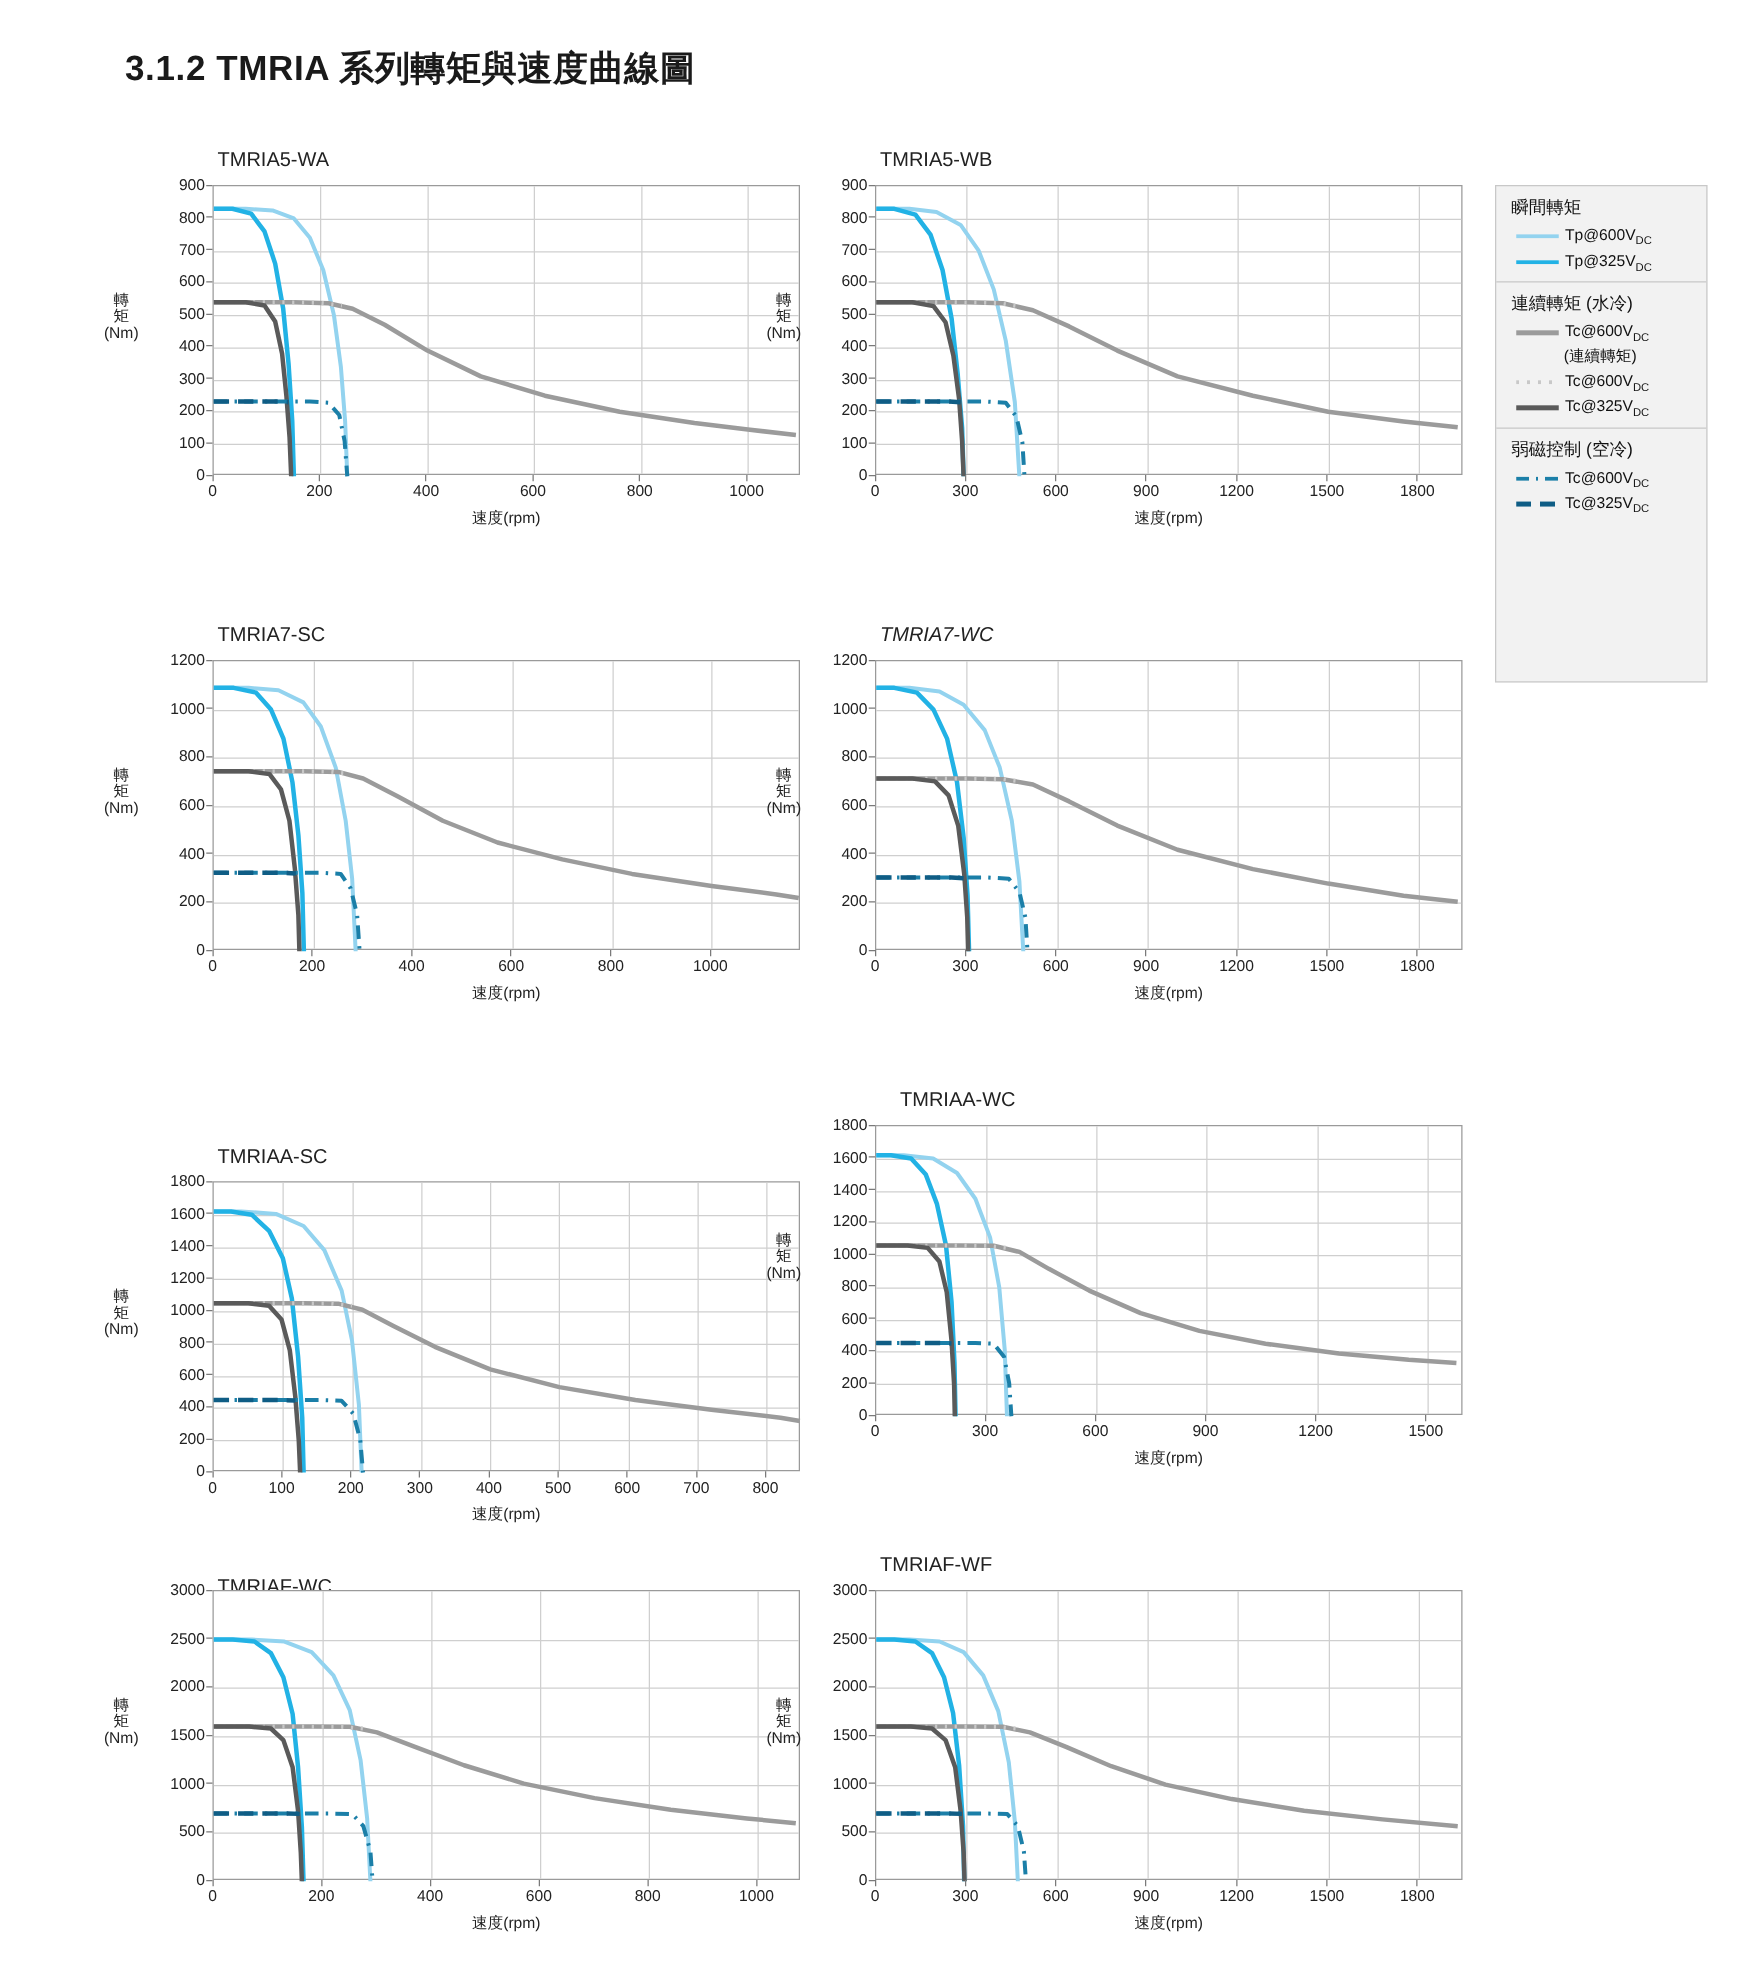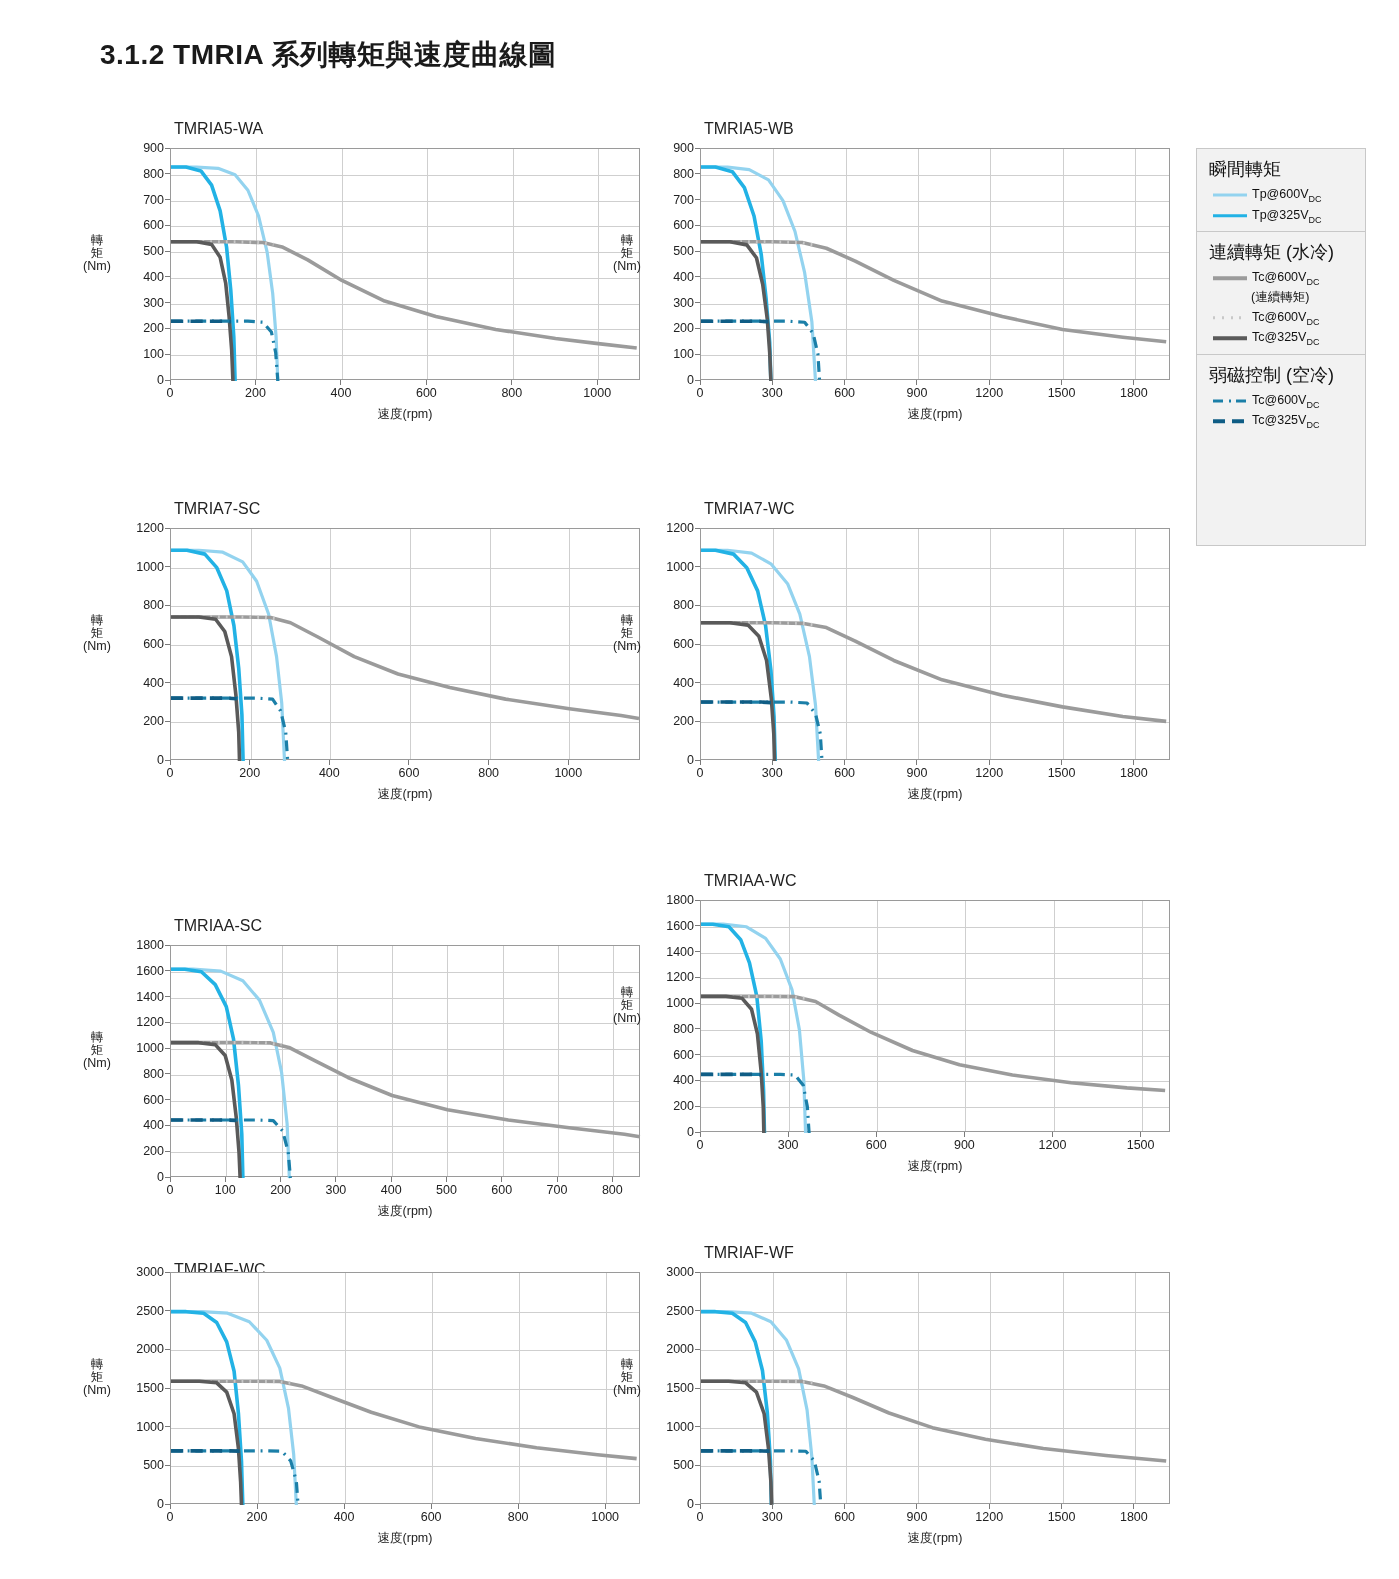--- a/index.html
+++ b/index.html
@@ -12,21 +12,21 @@
   .gridline.v{width:1px;top:0;bottom:0;}
   .gridline.h{height:1px;left:0;right:0;}
   .ytick{position:absolute;font-size:12.5px;color:#222;text-align:right;transform:translateY(-50%);white-space:nowrap;}
   .xtick{position:absolute;font-size:12.5px;color:#222;text-align:center;transform:translateX(-50%);white-space:nowrap;}
   .tickmark{position:absolute;background:#7a7a7a;}
   .ylabel{position:absolute;font-size:12.5px;line-height:1.05;text-align:center;color:#222;}
   .xlabel{position:absolute;font-size:12.5px;color:#222;text-align:center;white-space:nowrap;}
   svg.curves{position:absolute;left:0;top:0;overflow:visible;}
   .legend-box{position:absolute;left:1196px;top:148px;width:170px;height:398px;background:#f2f2f2;border:1px solid #c8c8c8;box-sizing:border-box;}
   .legend-section{position:relative;box-sizing:border-box;}
-  .legend-head{font-size:18px;color:#111;padding:8px 0 4px 12px;font-weight:normal;}
+  .legend-head{font-size:14px;color:#111;padding:8px 0 4px 12px;font-weight:normal;}
   .legend-row{display:flex;align-items:center;padding:2px 0 2px 16px;font-size:12.5px;color:#111;white-space:nowrap;}
   .legend-row .swatch{width:34px;height:12px;margin-right:5px;flex:none;position:relative;}
   .legend-row .swatch i{position:absolute;left:0;right:0;top:50%;transform:translateY(-50%);display:block;}
   .legend-sep{height:1px;background:#c8c8c8;margin:5px 0 0 0;}
   .legend-sub{font-size:12.5px;color:#111;padding:0 0 2px 54px;}
   .sub{font-size:9px;vertical-align:sub;}
 </style>
 </head>
 <body>
 
@@ -204,21 +204,21 @@
       <div class="xtick" style="left: 238.983px; top: 238px;">600</div>
       <div class="tickmark" style="left: 238.483px; top: 232px; width: 1px; height: 5px;"></div>
       <div class="xtick" style="left: 318.644px; top: 238px;">800</div>
       <div class="tickmark" style="left: 318.144px; top: 232px; width: 1px; height: 5px;"></div>
       <div class="xtick" style="left: 398.305px; top: 238px;">1000</div>
       <div class="tickmark" style="left: 397.805px; top: 232px; width: 1px; height: 5px;"></div>
       <div class="ylabel" style="left: -96px; width: 46px; top: 86px;"><span>轉</span><br><span>矩</span><br><span>(Nm)</span></div>
       <div class="xlabel" style="left: 175px; width: 120px; top: 258px;">速度(rpm)</div>
     </div>
     <div class="chart-wrap" style="left: 700px; top: 528px; width: 480px; height: 302px;">
-      <div class="chart-title" style="left: 4px; top: -28px;">TMRIA7-WC</div>
+      <div class="chart-title" style="left: 4px; top: -28px; font-style: italic;">TMRIA7-WC</div>
       <div class="plot" style="left: 0px; top: 0px; width: 470px; height: 232px;">
         <div class="gridline v" style="left: 72.3077px;"></div>
         <div class="gridline v" style="left: 144.615px;"></div>
         <div class="gridline v" style="left: 216.923px;"></div>
         <div class="gridline v" style="left: 289.231px;"></div>
         <div class="gridline v" style="left: 361.538px;"></div>
         <div class="gridline v" style="left: 433.846px;"></div>
         <div class="gridline h" style="top: 193.333px;"></div>
         <div class="gridline h" style="top: 154.667px;"></div>
         <div class="gridline h" style="top: 116px;"></div>
@@ -329,21 +329,21 @@
       <div class="xtick" style="left: 331.765px; top: 238px;">600</div>
       <div class="tickmark" style="left: 331.265px; top: 232px; width: 1px; height: 5px;"></div>
       <div class="xtick" style="left: 387.059px; top: 238px;">700</div>
       <div class="tickmark" style="left: 386.559px; top: 232px; width: 1px; height: 5px;"></div>
       <div class="xtick" style="left: 442.353px; top: 238px;">800</div>
       <div class="tickmark" style="left: 441.853px; top: 232px; width: 1px; height: 5px;"></div>
       <div class="ylabel" style="left: -96px; width: 46px; top: 86px;"><span>轉</span><br><span>矩</span><br><span>(Nm)</span></div>
       <div class="xlabel" style="left: 175px; width: 120px; top: 258px;">速度(rpm)</div>
     </div>
     <div class="chart-wrap" style="left: 700px; top: 900px; width: 480px; height: 302px;">
-      <div class="chart-title" style="left: 4px; top: -28px;">TMRIAA-WC</div>
+      <div class="chart-title" style="left: 20px; top: -28px;">TMRIAA-WC</div>
       <div class="plot" style="left: 0px; top: 0px; width: 470px; height: 232px;">
         <div class="gridline v" style="left: 88.125px;"></div>
         <div class="gridline v" style="left: 176.25px;"></div>
         <div class="gridline v" style="left: 264.375px;"></div>
         <div class="gridline v" style="left: 352.5px;"></div>
         <div class="gridline v" style="left: 440.625px;"></div>
         <div class="gridline h" style="top: 206.222px;"></div>
         <div class="gridline h" style="top: 180.444px;"></div>
         <div class="gridline h" style="top: 154.667px;"></div>
         <div class="gridline h" style="top: 128.889px;"></div>

